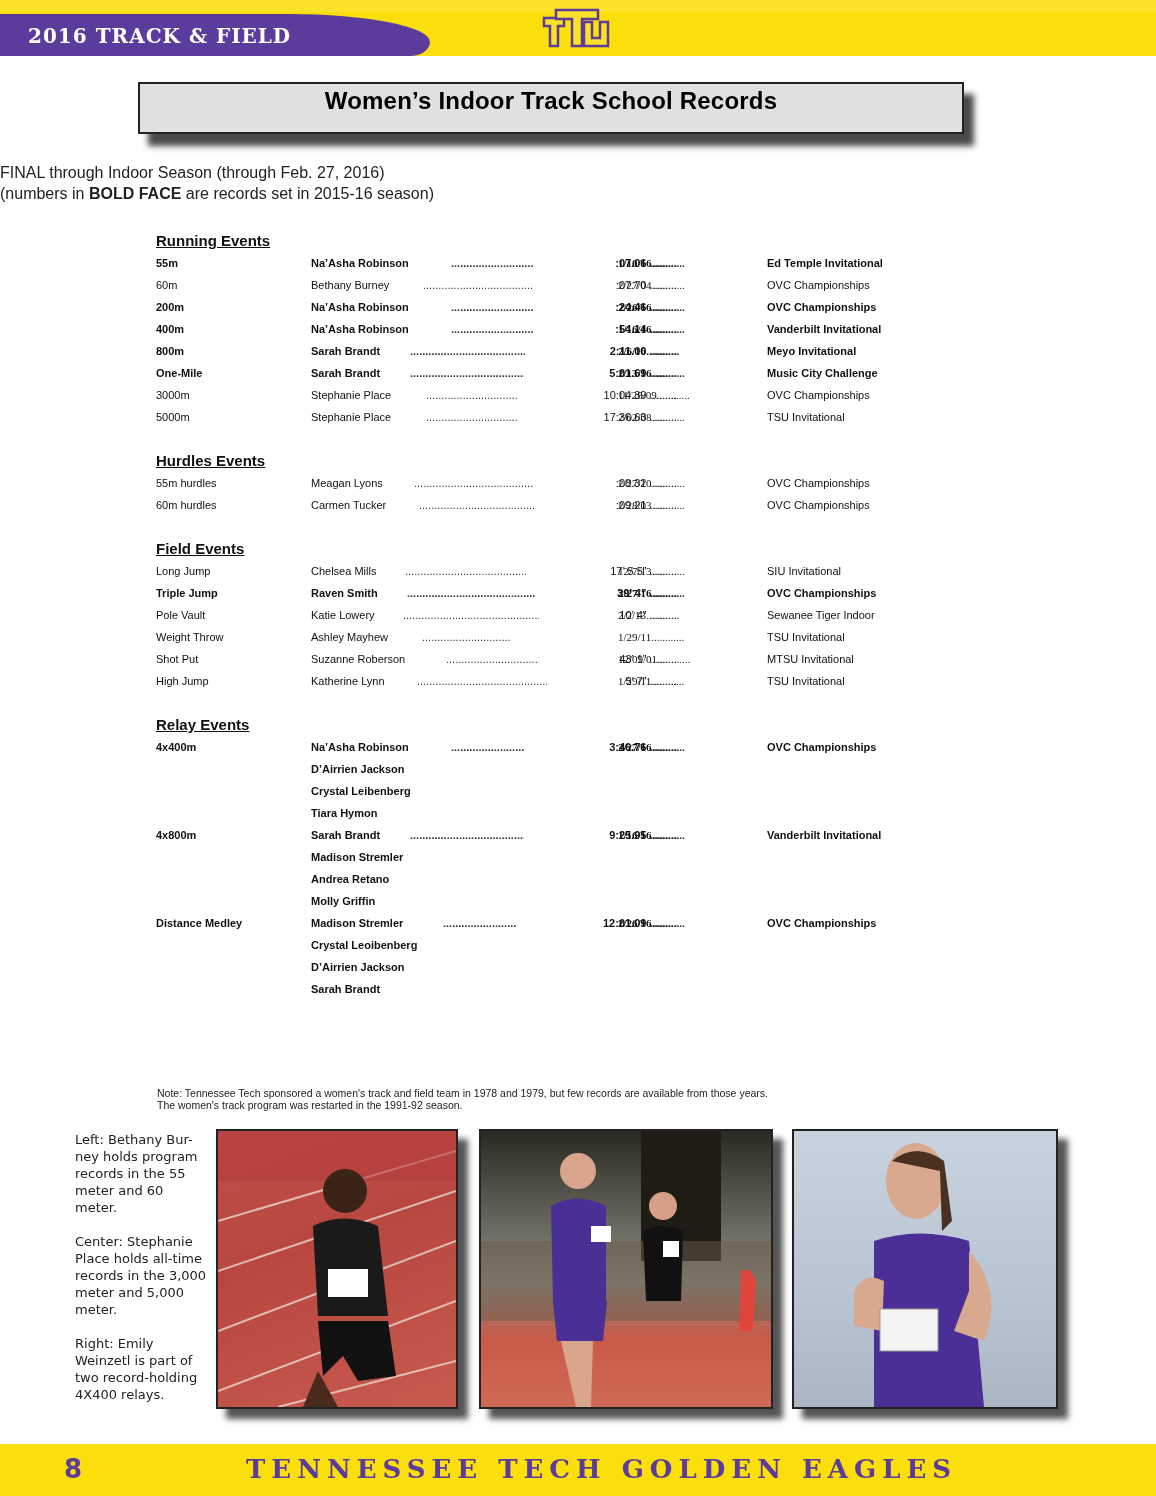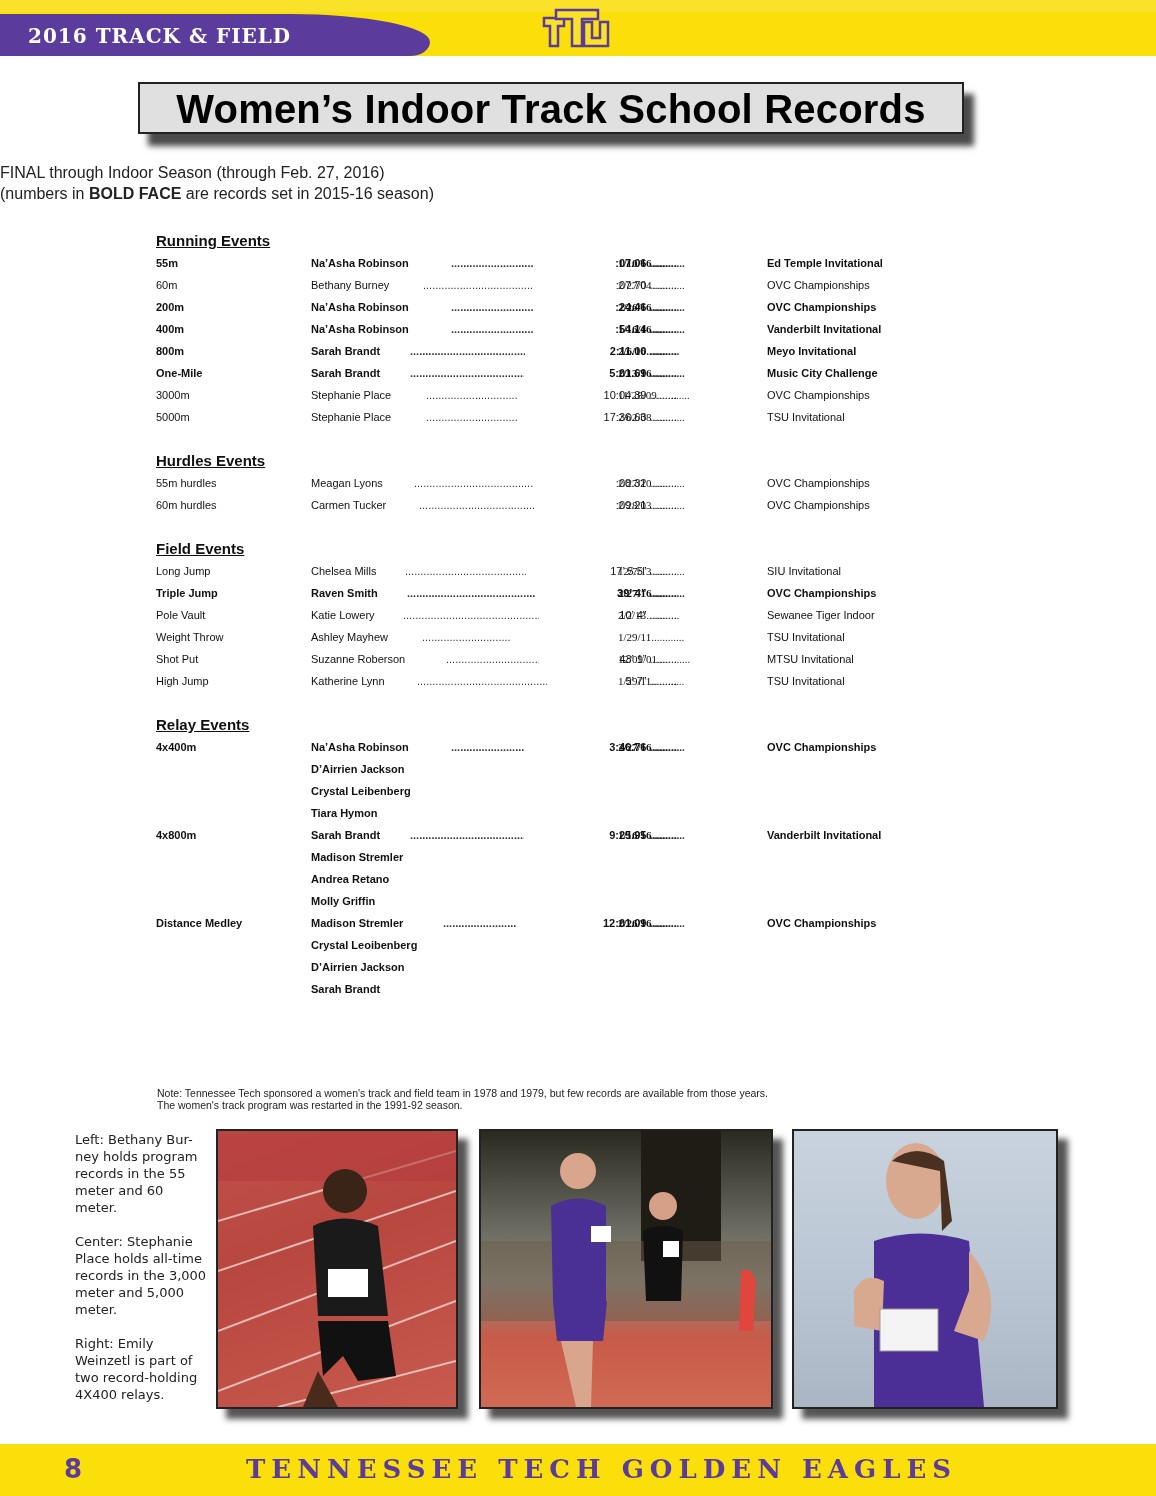--- a/index.html
+++ b/index.html
@@ -10,21 +10,21 @@
   .top-band .stripe { position: absolute; left: 0; top: 0; width: 1156px; height: 12px; background: #fbe22a; }
   .pill { position: absolute; left: 0; top: 14px; width: 430px; height: 42px; background: #5b3c9c;
           border-top-right-radius: 140px 28px; border-bottom-right-radius: 20px 14px; }
   .pill-title { position: absolute; left: 28px; top: 24px; font-family: "DejaVu Serif", serif; font-weight: bold;
                 font-size: 20px; color: #fff; letter-spacing: 1px; }
   .logo { position: absolute; left: 540px; top: 6px; width: 74px; height: 44px; }
   
   .title-box { position: absolute; left: 138px; top: 82px; width: 822px; height: 48px; background: #e0e0e0;
                border: 2px solid #222; box-shadow: 10px 12px 6px #4a4a4a; }
   .title-text { position: absolute; left: 0; right: 0; top: 3px; text-align: center; font-weight: bold;
-                font-size: 40px; color: #000; font-family: "Liberation Sans", sans-serif; letter-spacing: 0.2px; }
+                font-size: 24px; color: #000; font-family: "Liberation Sans", sans-serif; letter-spacing: 0.2px; }
   .subtitle { position: absolute; left: 0; width: 1156px; text-align: left; font-size: 16px; color: #222; }
   .sub1 { top: 164px; }
   .sub2 { top: 185px; }
   
   .records { position: absolute; left: 156px; top: 230px; width: 800px; }
   .section-head { height: 22px; line-height: 22px; font-size: 15px; font-weight: bold; text-decoration: underline; }
   .row { height: 22px; line-height: 22px; font-size: 11px; position: relative; white-space: nowrap; }
   .row.bold { font-weight: bold; }
   .cell-event { position: absolute; left: 0; }
   .cell-athlete { position: absolute; left: 155px; }

